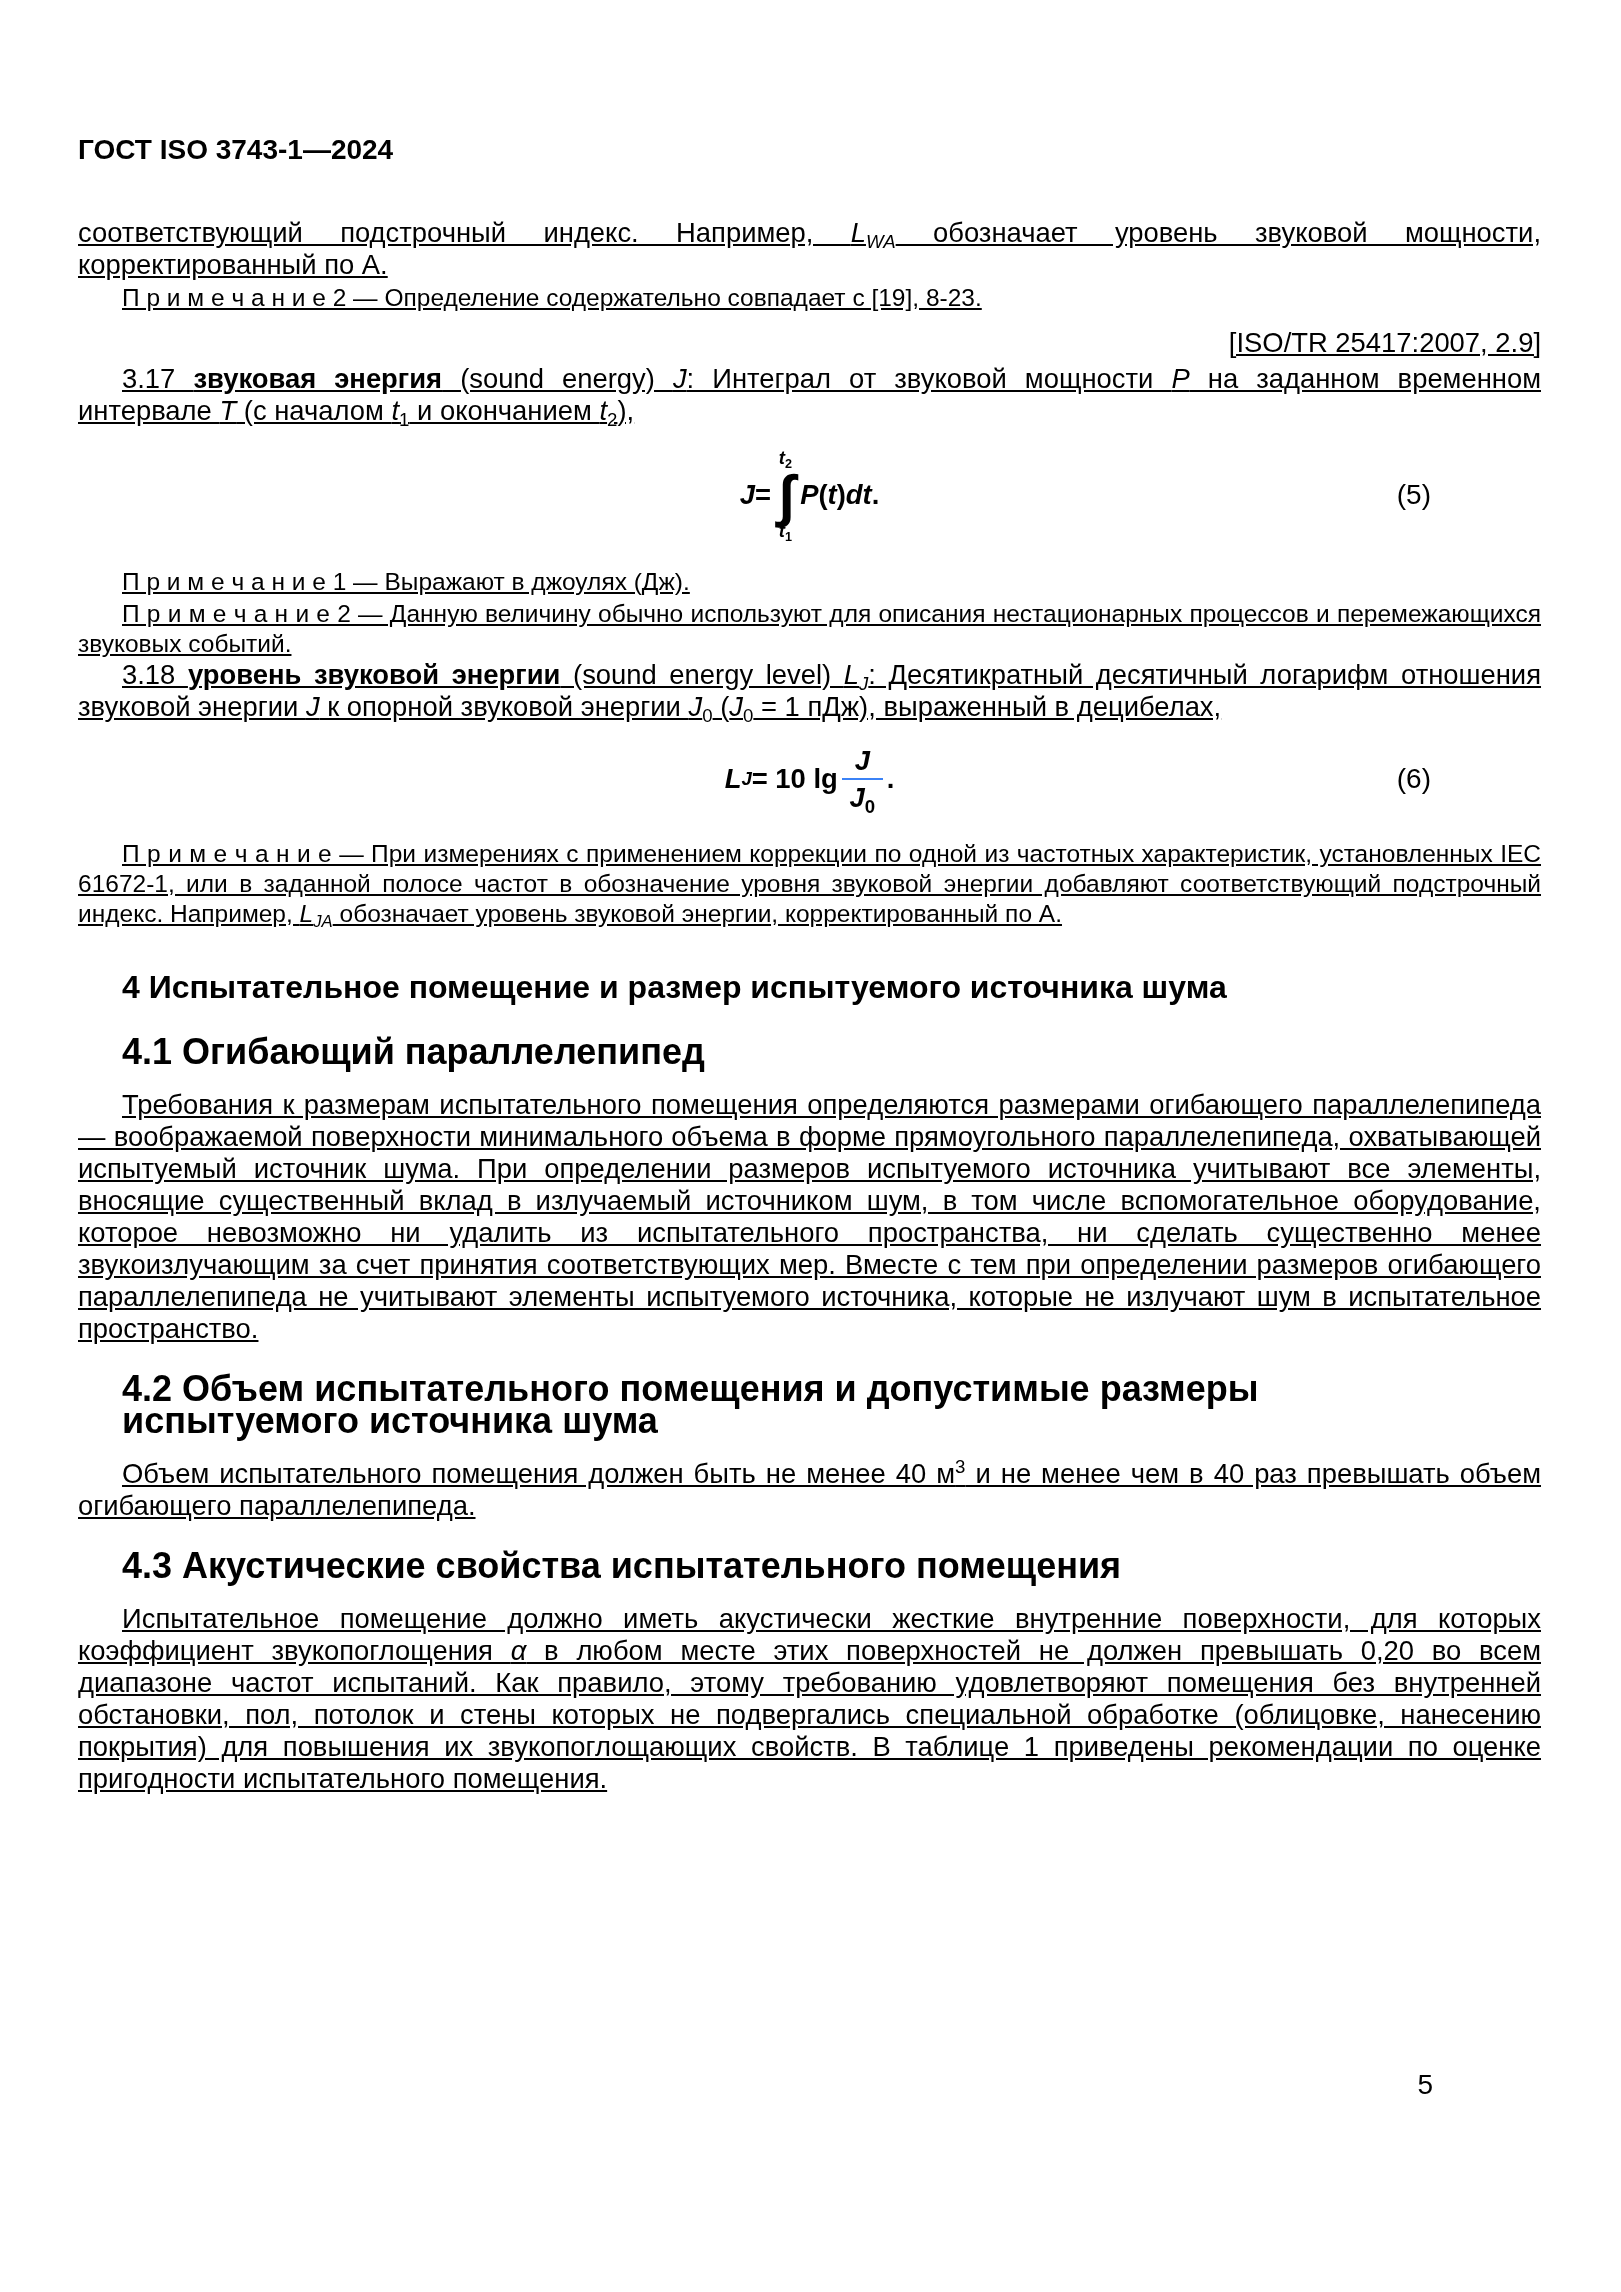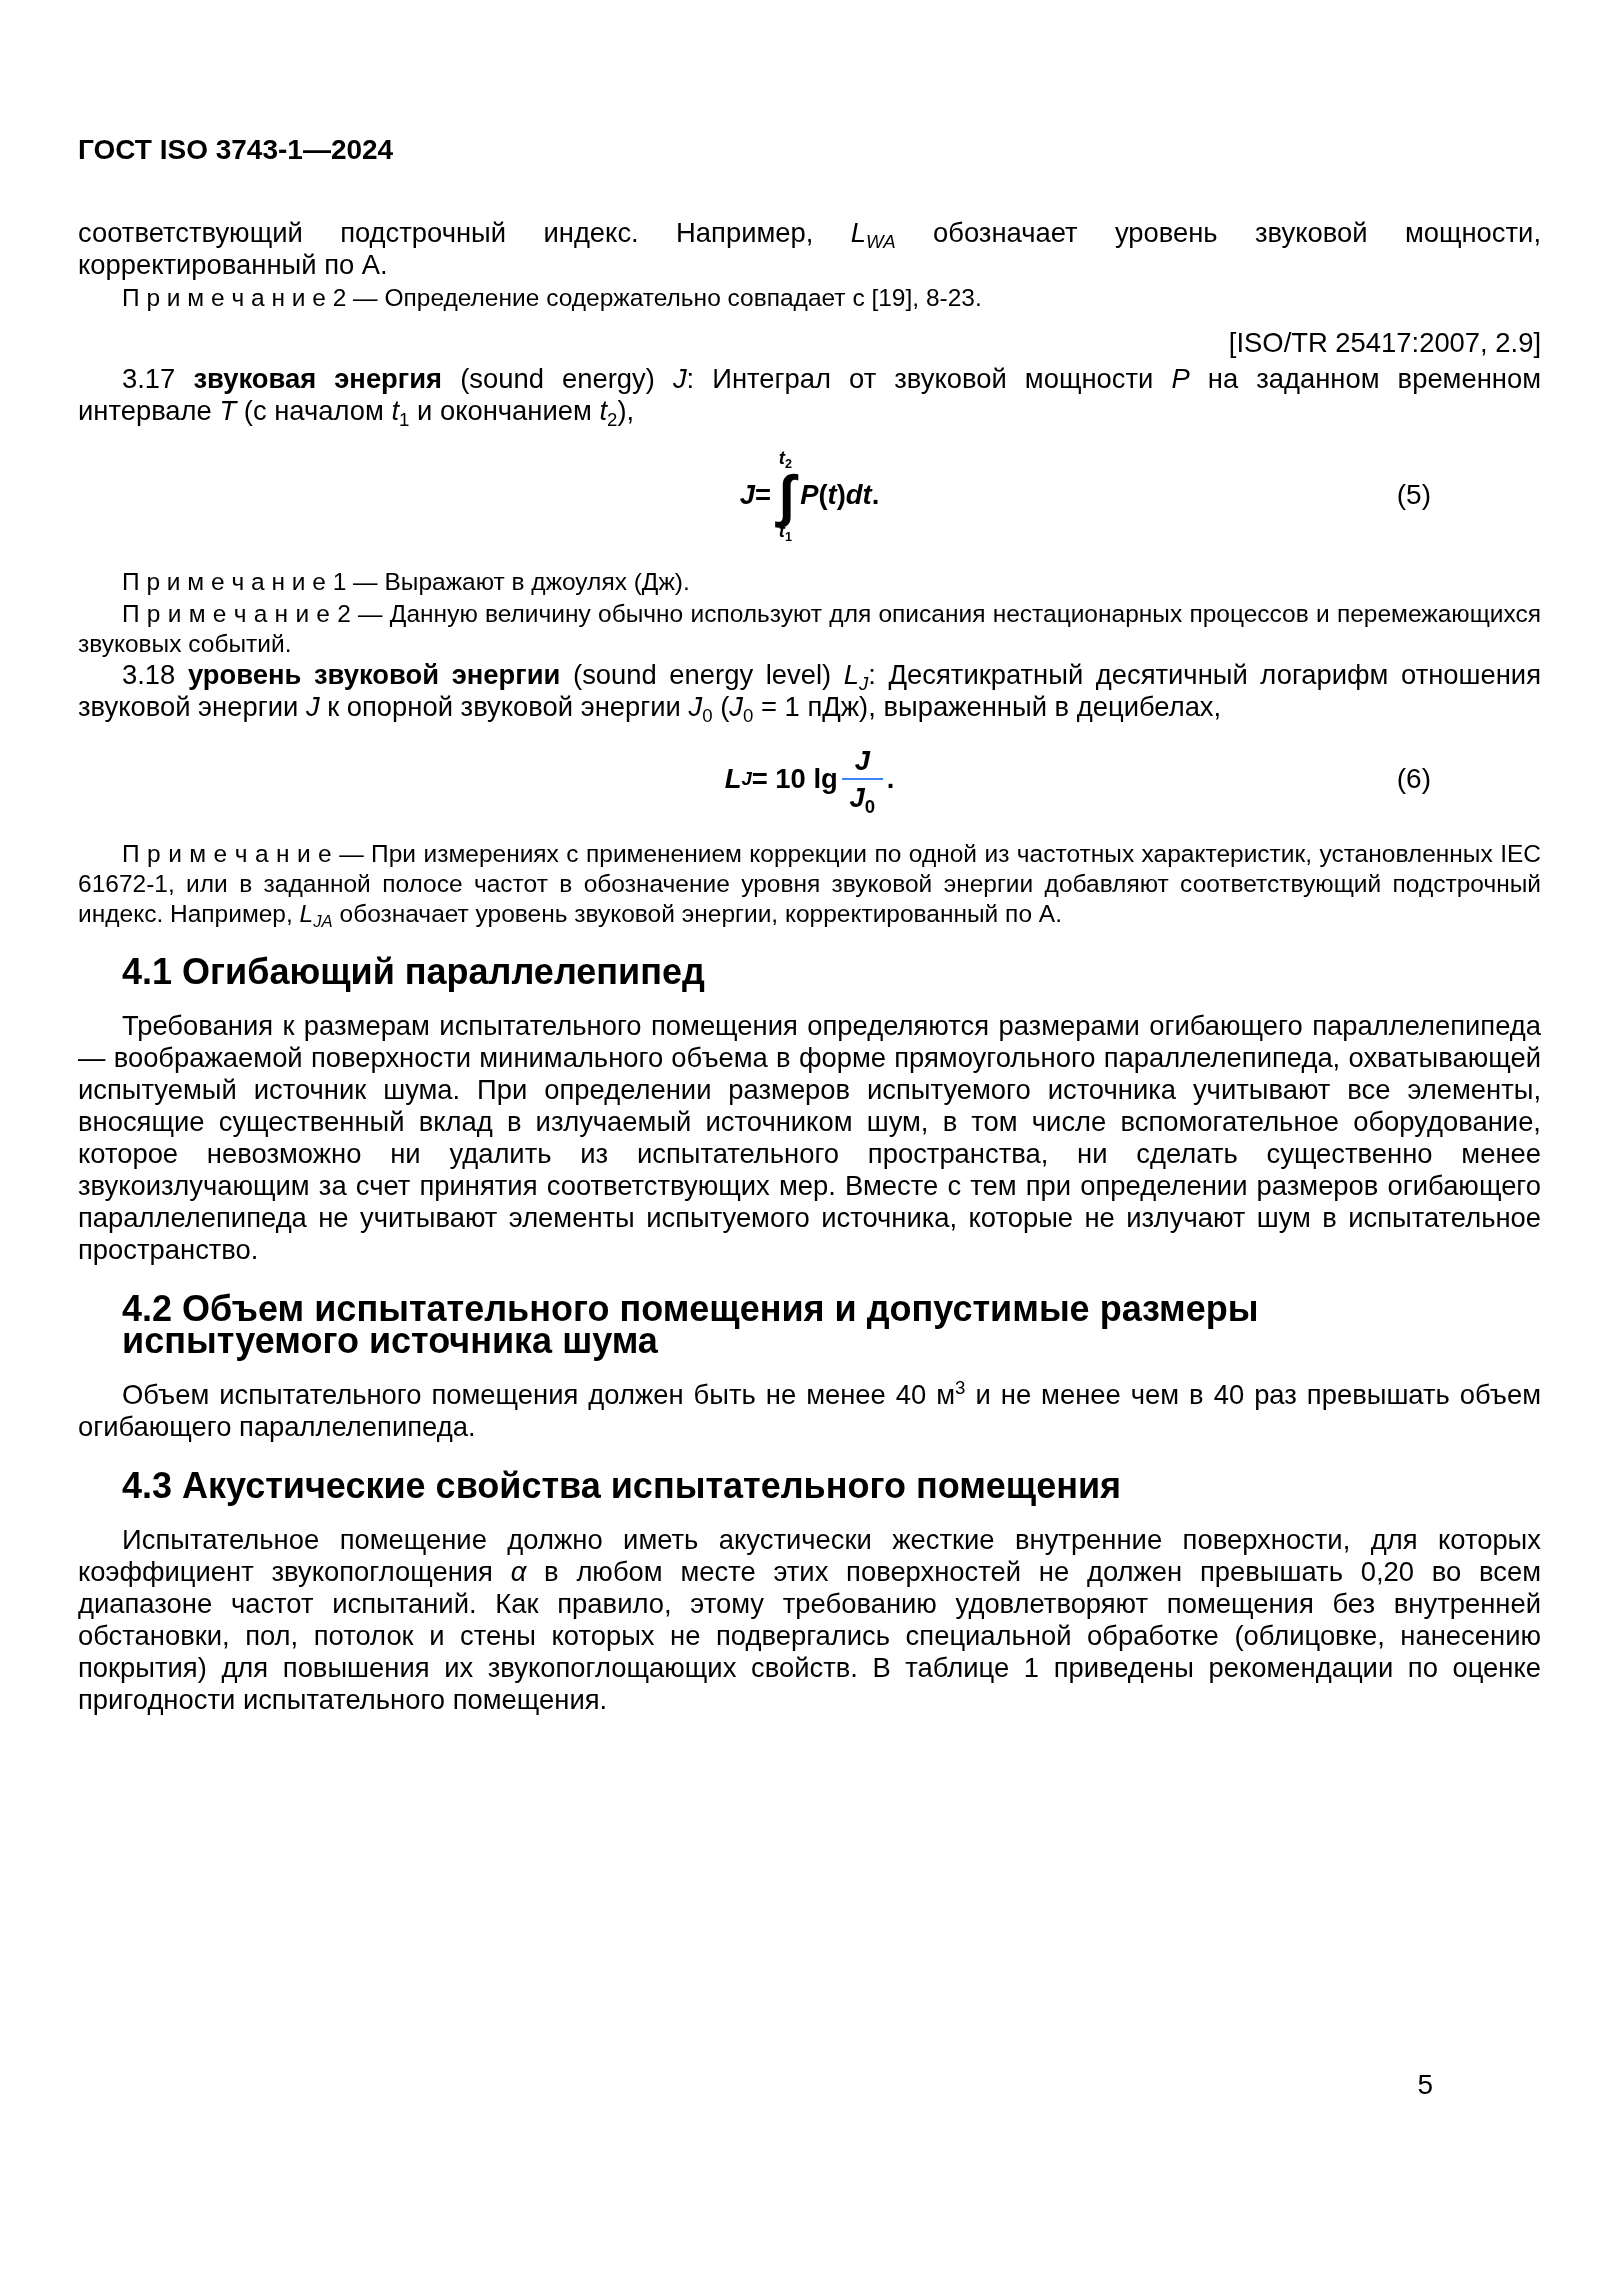--- a/index.html
+++ b/index.html
@@ -16,21 +16,21 @@
     text-align:left;
     font-weight:bold;
     font-size:28px;
     line-height:29px;
     margin:0 0 53px 0;
   }
   .content{display:block;}
   .content .p{
     font-size:27.4px;line-height:32px;
     text-align:justify;text-indent:44px;
-    margin:0;hyphens:auto;
+    margin:0;hyphens:auto;text-decoration:underline;
   }
   .content .p.noindent{text-indent:0;}
   .content .note{
     font-size:24.5px;line-height:30px;
     text-align:justify;text-indent:44px;
     margin:2px 0 0 0;hyphens:auto;
   }
   .content .ref{
     font-size:27.4px;line-height:32px;
     margin:13.7px 0 3.9px 44px;text-indent:0;text-align:right;
@@ -110,20 +110,21 @@
           <span class="bd it">L</span>
           <span class="bd it sb">J</span>
           <span class="bd"> = 10 lg</span>
           <span class="frac">
             <span class="num"><span class="bd it">J</span></span>
             <span class="den"><span class="bd it">J</span><span class="bd sb">0</span></span>
           </span>
           <span class="bd">.</span>
         </span><span class="eqnum">(6)</span></div>
       <p class="p note"><span>П р и м е ч а н и е  — При измерениях с применением коррекции по одной из частотных характеристик, установленных IEC 61672-1, или в заданной полосе частот в обозначение уровня звуковой энергии добавляют соответствующий подстрочный индекс. Например, </span><span class="it">L</span><span class="it sb">JA</span><span> обозначает уровень звуковой энергии, корректированный по А.</span></p>
+      <div class="h1">4  Испытательное помещение и размер испытуемого источника шума</div>
       <div class="h2">4.1  Огибающий параллелепипед</div>
       <p class="p"><span>Требования к размерам испытательного помещения определяются размерами огибающего параллелепипеда — воображаемой поверхности минимального объема в форме прямоугольного параллелепипеда, охватывающей испытуемый источник шума. При определении размеров испытуемого источника учитывают все элементы, вносящие существенный вклад в излучаемый источником шум, в том числе вспомогательное оборудование, которое невозможно ни удалить из испытательного пространства, ни сделать существенно менее звукоизлучающим за счет принятия соответствующих мер. Вместе с тем при определении размеров огибающего параллелепипеда не учитывают элементы испытуемого источника, которые не излучают шум в испытательное пространство.</span></p>
       <div class="h2">4.2  Объем испытательного помещения и допустимые размеры испытуемого источника шума</div>
       <p class="p"><span>Объем испытательного помещения должен быть не менее 40 м</span><span class="sp">3</span><span> и не менее чем в 40 раз превышать объем огибающего параллелепипеда.</span></p>
       <div class="h2">4.3  Акустические свойства испытательного помещения</div>
       <p class="p"><span>Испытательное помещение должно иметь акустически жесткие внутренние поверхности, для которых коэффициент звукопоглощения </span><span class="it">α</span><span> в любом месте этих поверхностей не должен превышать 0,20 во всем диапазоне частот испытаний. Как правило, этому требованию удовлетворяют помещения без внутренней обстановки, пол, потолок и стены которых не подвергались специальной обработке (облицовке, нанесению покрытия) для повышения их звукопоглощающих свойств. В таблице 1 приведены рекомендации по оценке пригодности испытательного помещения.</span></p>
     </main>
 
   <div class="pagenum">5</div>
 </div>

